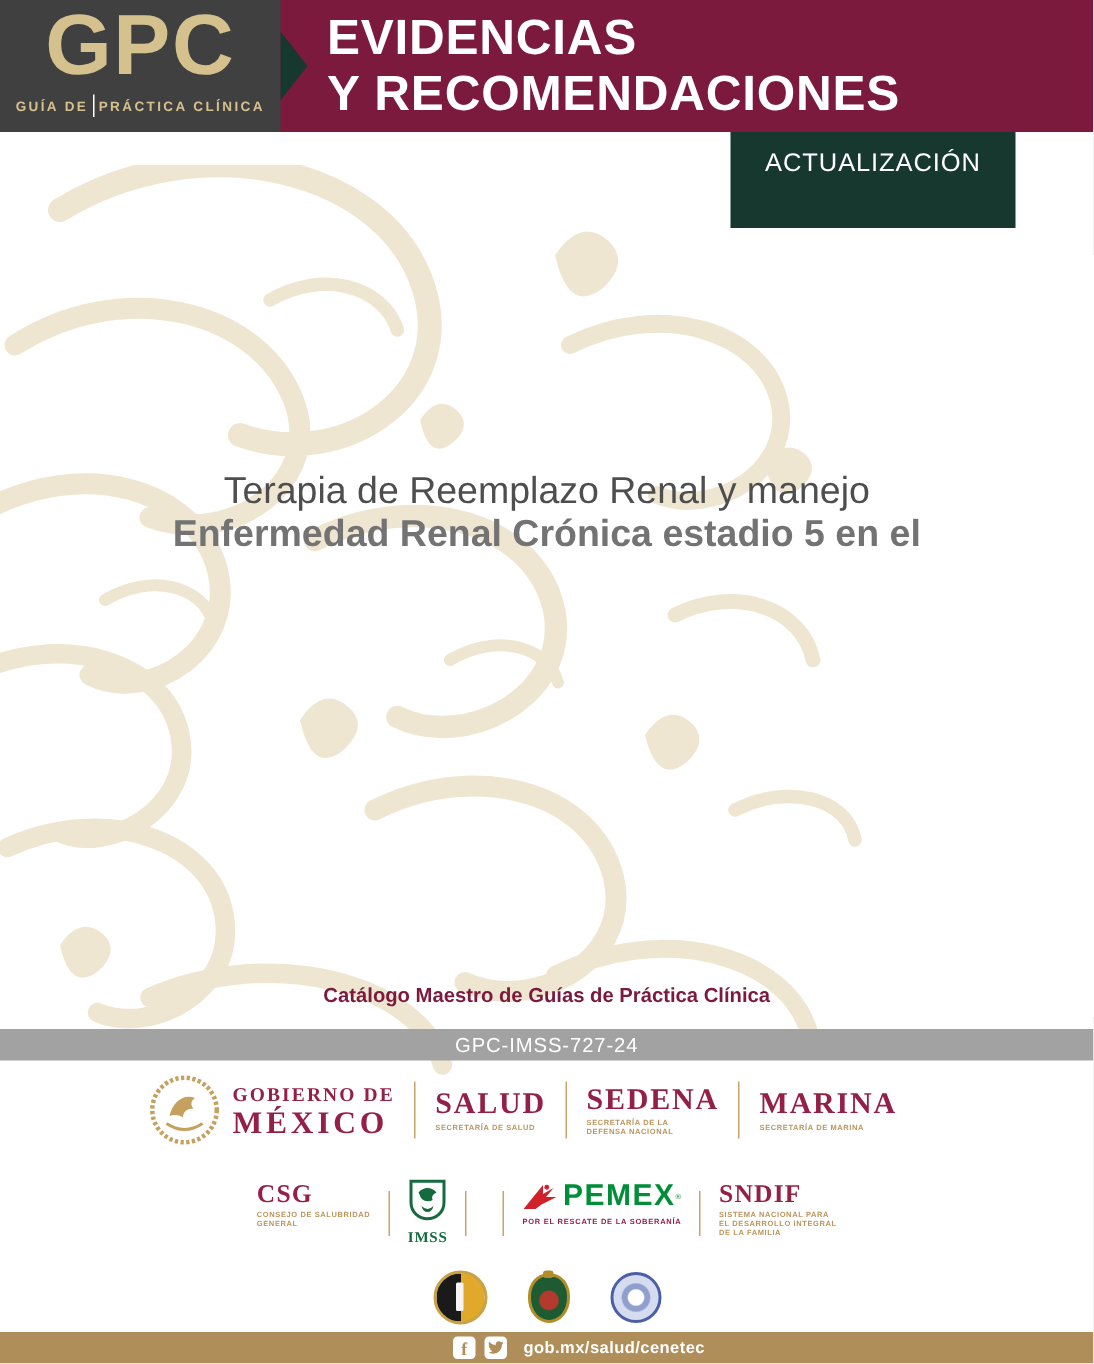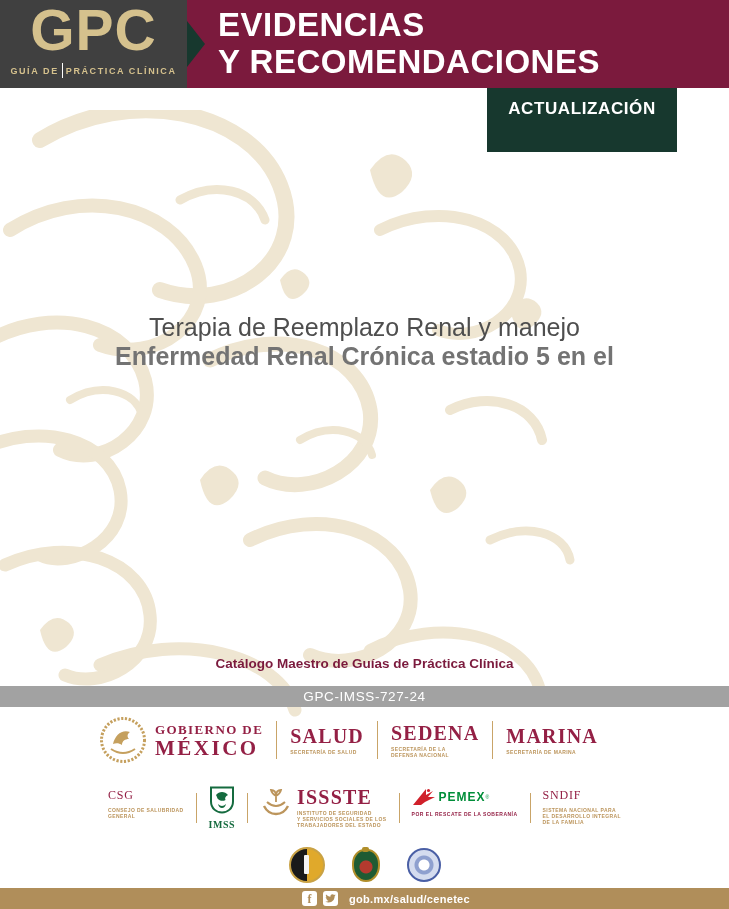--- a/index.html
+++ b/index.html
@@ -17,21 +17,21 @@
      border-top:23px solid transparent;border-bottom:23px solid transparent;border-left:18px solid #17382E;}
   .gpc-acronym{position:absolute;top:0px;left:0;width:187px;text-align:center;
      font-size:57px;font-weight:bold;color:#D5C18D;letter-spacing:1px;line-height:60px;}
   .gpc-tagline{position:absolute;bottom:10px;left:0;width:187px;display:flex;justify-content:center;
      align-items:center;color:#D5C18D;font-size:9px;font-weight:bold;letter-spacing:1.6px;}
   .gpc-bar{width:1px;height:15px;background:#ffffff;margin:0 3px;}
   .banner-text{position:absolute;left:218px;top:6px;color:#ffffff;font-weight:bold;
      font-size:33px;line-height:37px;letter-spacing:0.5px;}
 
   .badge{top:88px;left:487px;width:190px;height:64px;background:#17382E;color:#ffffff;text-align:center;}
-  .badge-label{font-size:17px;font-weight:bold;margin-top:11px;letter-spacing:0.6px;}
+  .badge-label{font-size:17px;font-weight:normal;margin-top:11px;letter-spacing:0.6px;}
   .badge-year{font-size:23px;font-weight:bold;line-height:26px;}
 
   
   .title-block{top:313px;left:0;width:729px;text-align:center;color:#4E4E4E;
      font-size:25px;line-height:28.5px;}
   .title-bold{font-weight:bold;color:#737373;}
 
   
   .catalog-label{top:656px;left:0;width:729px;text-align:center;color:#7B1A3D;
      font-weight:bold;font-size:13.5px;}
@@ -44,26 +44,26 @@
   .row2{top:786px;left:0;width:729px;display:flex;justify-content:center;align-items:flex-start;}
   .v-div{width:1px;height:38px;background:#C9A468;margin:0 13px;align-self:center;}
   .v-div2{width:1px;height:30px;background:#C9A468;margin:0 12px;align-self:center;}
   .maroon{color:#942045;}
   .gold-sub{color:#BC955C;font-size:5px;font-weight:bold;letter-spacing:0.4px;line-height:6px;margin-top:2px;}
   .gob-block{display:flex;align-items:center;}
   .gob-text{margin-left:8px;}
   .gob-l1{font-size:13px;font-weight:bold;letter-spacing:1.4px;line-height:15px;}
   .gob-l2{font-size:21px;font-weight:bold;letter-spacing:2.5px;line-height:22px;}
   .sec-name{font-size:20px;font-weight:bold;letter-spacing:1.2px;line-height:22px;}
-  .sec2-name{font-size:12px;font-weight:normal;letter-spacing:0.8px;line-height:19px;}
+  .sec2-name{font-size:17px;font-weight:bold;letter-spacing:0.8px;line-height:19px;}
   .imss-block{text-align:center;}
   .imss-name{font-size:10px;font-weight:bold;color:#156B3F;letter-spacing:0.5px;margin-top:1px;}
   .issste-block{display:flex;align-items:flex-start;}
   .pemex-top{display:flex;align-items:center;}
-  .pemex-name{font-size:12px;font-weight:bold;color:#008E39;letter-spacing:1px;margin-left:3px;}
+  .pemex-name{font-size:20px;font-weight:bold;color:#008E39;letter-spacing:1px;margin-left:3px;}
   .pemex-reg{font-size:5px;color:#008E39;vertical-align:top;}
   .pemex-sub{color:#942045;font-size:5px;font-weight:bold;letter-spacing:0.5px;margin-top:3px;}
 
   
   .emblems{top:847px;left:0;width:729px;display:flex;justify-content:center;align-items:center;gap:27px;}
   .emblem1{width:32px;height:32px;border-radius:50%;border:2px solid #C9A245;
      background:linear-gradient(90deg,#1a1a1a 50%,#E0A92B 50%);position:relative;}
   .emblem1::after{content:"";position:absolute;left:13px;top:6px;width:5px;height:19px;background:#f5f5f5;border-radius:1px;}
   .emblem2{width:24px;height:29px;border-radius:45% 45% 50% 50%;border:2px solid #B08E2A;
      background:radial-gradient(circle at 50% 55%, #B43A2E 0 6px, #1E5B33 7px);position:relative;}
@@ -182,35 +182,20 @@
     <div class="v-div2"></div>
     <div class="imss-block">
       <svg width="26" height="28" viewBox="0 0 26 28">
         <path d="M2,1.5 h22 v14 c0,7 -5.5,11 -11,11 c-5.5,0 -11,-4 -11,-11 z" fill="#ffffff" stroke="#156B3F" stroke-width="2"></path>
         <path fill="#156B3F" d="M7,9 c3,-4 9,-4 12,0 c-2.5,1 -3.5,3 -2.5,5 c-2.5,1.5 -6,1 -8,-1.5 c-0.5,-1.5 -1,-2.5 -1.5,-3.5z"></path>
         <path fill="#156B3F" d="M9,18 q4,4 8,0 q-1,4 -4,4 q-3,0 -4,-4z"></path>
       </svg>
       <div class="imss-name serif">IMSS</div>
     </div>
     <div class="v-div2"></div>
-    <div class="issste-block">
-      <svg width="32" height="32" viewBox="0 0 32 32" style="margin-right:5px;">
-        <path d="M4,20 q4,8 12,8 q8,0 12,-8" fill="none" stroke="#BC955C" stroke-width="2.4"></path>
-        <path d="M7,16 q9,8 18,0" fill="none" stroke="#BC955C" stroke-width="2"></path>
-        <path d="M16,16 v-6 M16,10 q-4,-2 -5,-6 q5,0 5,6 M16,10 q4,-2 5,-6 q-5,0 -5,6" fill="none" stroke="#BC955C" stroke-width="1.8"></path>
-      </svg>
-      <div>
-        <div class="sec-name serif maroon">ISSSTE</div>
-        <div class="gold-sub">
-          <div>INSTITUTO DE SEGURIDAD</div>
-          <div>Y SERVICIOS SOCIALES DE LOS</div>
-          <div>TRABAJADORES DEL ESTADO</div>
-        </div>
-      </div>
-    </div>
     <div class="v-div2"></div>
     <div>
       <div class="pemex-top">
         <svg width="24" height="22" viewBox="0 0 24 22">
           <path fill="#D0202A" d="M1,19 L14,3 L14,9 L21,5 L16,11 L23,11 L13,16 L9,19 Z"></path>
           <circle cx="16.5" cy="4.5" r="1.6" fill="#D0202A"></circle>
         </svg>
         <span class="pemex-name">PEMEX</span>
         <span class="pemex-reg">®</span>
       </div>

